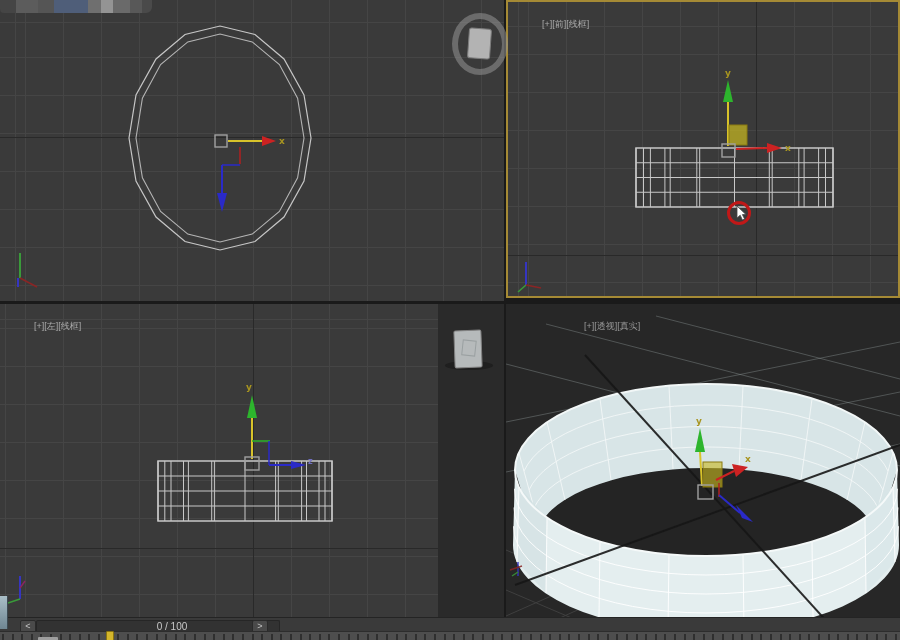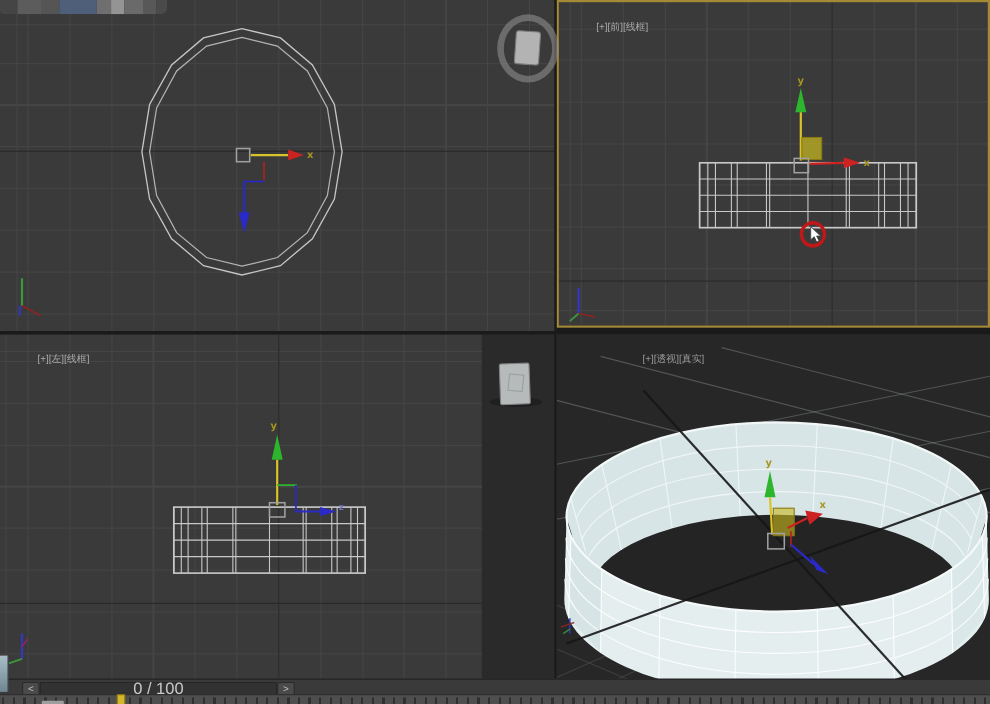--- a/index.html
+++ b/index.html
@@ -25,21 +25,21 @@
   .mouse-icon{position:absolute;z-index:8;}
   .mouse-icon .shadow{position:absolute;left:-9px;top:31px;width:48px;height:9px;background:rgba(22,22,22,.55);border-radius:50%;}
   .mouse-icon .body{position:absolute;width:26px;height:36px;background:#b6babb;border:1px solid #828282;
       border-radius:2px;transform:rotate(-2deg);}
   .mouse-icon .mark{position:absolute;left:7px;top:9px;width:12px;height:14px;border:1px solid #9aa0a1;transform:rotate(8deg);}
   
   .bottombar{position:absolute;left:0;top:617px;width:900px;height:23px;background:#3a3a3a;border-top:1px solid #242424;z-index:3;}
   .tbtn{position:absolute;top:2px;width:14px;height:12px;background:#4a4a4a;border:1px solid #2a2a2a;
         color:#c5c5c5;font-size:9px;line-height:10px;text-align:center;border-radius:2px;}
   .twell{position:absolute;left:36px;top:2px;width:214px;height:12px;background:#323232;border:1px solid #262626;
-        border-bottom-color:#4a4a4a;color:#c8c8c8;font-size:15px;line-height:12px;text-align:center;border-radius:2px;}
+        border-bottom-color:#4a4a4a;color:#c8c8c8;font-size:10px;line-height:12px;text-align:center;border-radius:2px;padding-left:28px;}
   .ticks{position:absolute;left:0;top:13px;width:900px;height:10px;background:#4e4e4e;border-top:1px solid #2d2d2d;}
   .ticks .inner{position:absolute;left:2px;top:2px;width:896px;height:6px;
         background:repeating-linear-gradient(90deg,#2f2f2f 0 2px,transparent 2px 9.6px);}
   .tmarker{position:absolute;left:106px;top:13px;width:6px;height:10px;background:#d4b62c;border:1px solid #8a7410;border-radius:1px;}
   .partialbtn{position:absolute;left:38px;top:19px;width:20px;height:4px;background:#9e9e9e;border-radius:1px;}
   .bluestrip{position:absolute;left:0;top:596px;width:7px;height:33px;z-index:7;
         background:linear-gradient(#a9bec7,#6f8692);border-right:1px solid #3c4a52;}
 </style>
 </head>
 <body>

